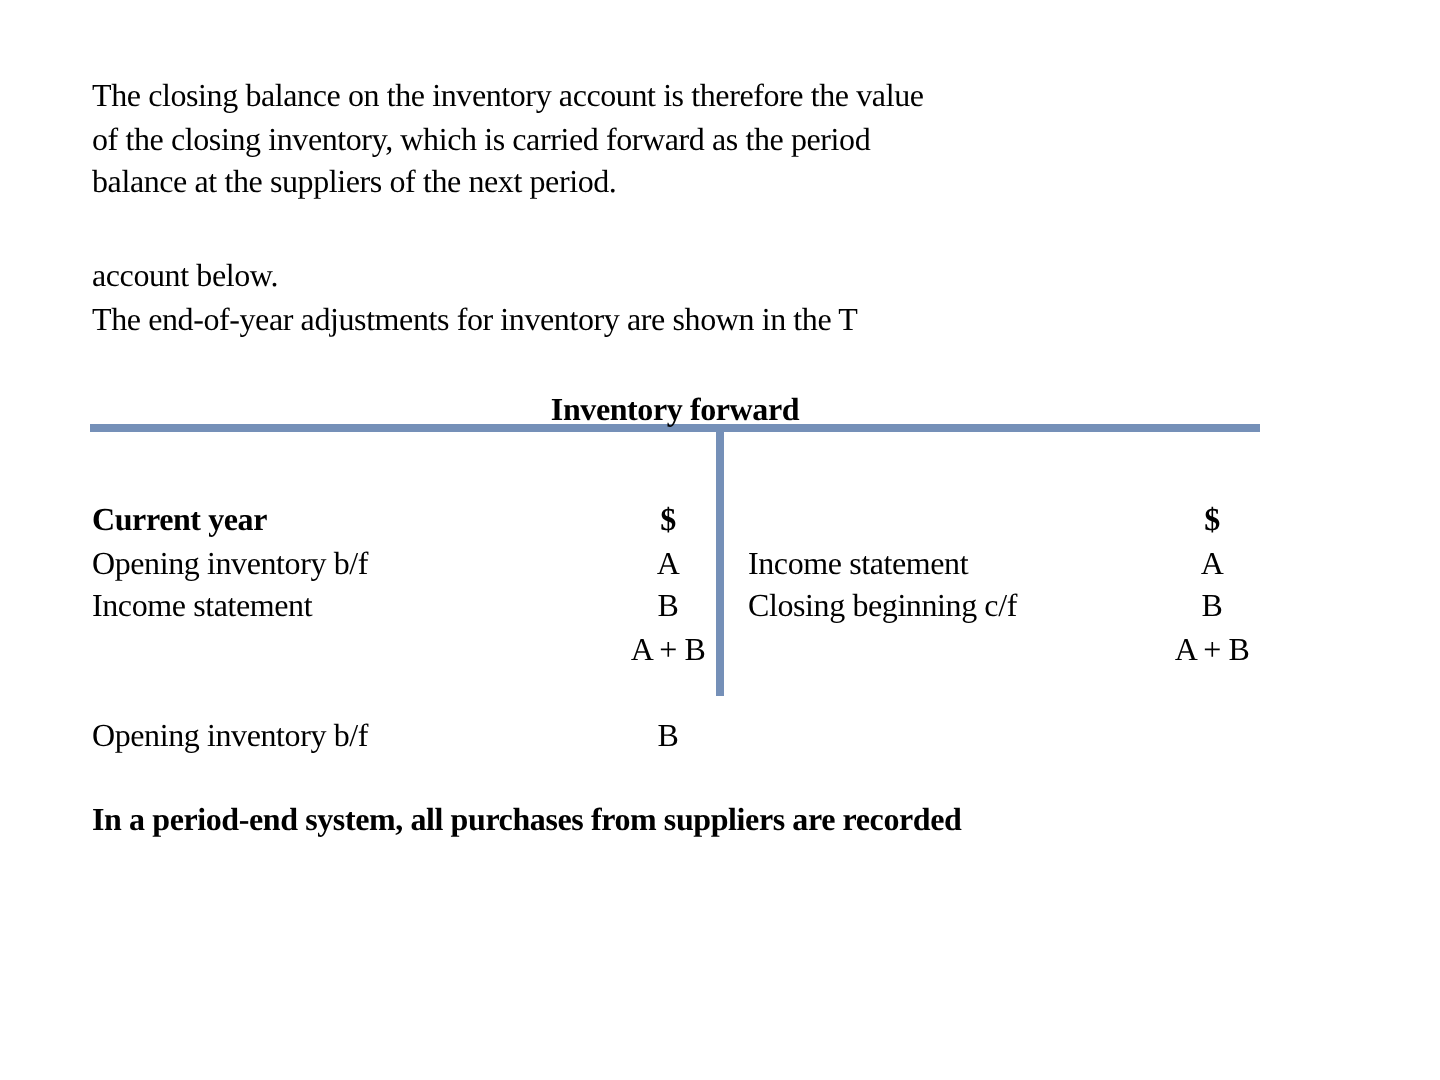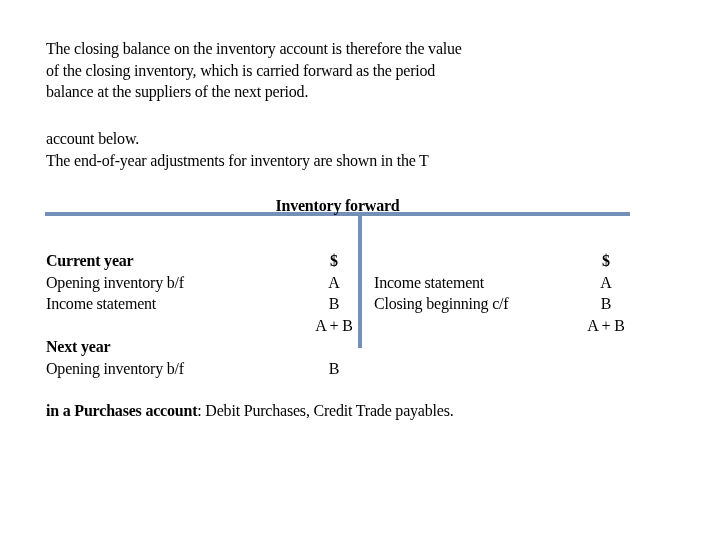--- a/index.html
+++ b/index.html
@@ -86,21 +86,20 @@
     </div>
     <div class="trow">
       <span class="tlabel">Income statement</span>
       <span class="tval">B</span>
     </div>
     <div class="trow">
       <span class="tlabel"></span>
       <span class="tval">A + B</span>
     </div>
     <div class="trow">
-      <span class="tlabel bold">Next year</span>
       <span class="tval"></span>
     </div>
     <div class="trow">
       <span class="tlabel">Opening inventory b/f</span>
       <span class="tval">B</span>
     </div>
   </div>
 
   <div class="t-side right">
     <div class="trow">
@@ -115,18 +114,16 @@
       <span class="tlabel">Closing beginning c/f</span>
       <span class="tval">B</span>
     </div>
     <div class="trow">
       <span class="tlabel"></span>
       <span class="tval">A + B</span>
     </div>
   </div>
 
   <div class="para" style="top:400px;">
-    <div class="footer-line">
-      <span class="bold">in a Purchases account</span><span>: Debit Purchases, Credit Trade payables.</span>
-    </div>
+    <div class="footer-line bold">In a period-end system, all purchases from suppliers are recorded</div>
   </div>
 
 </div>
 
 </body></html>

